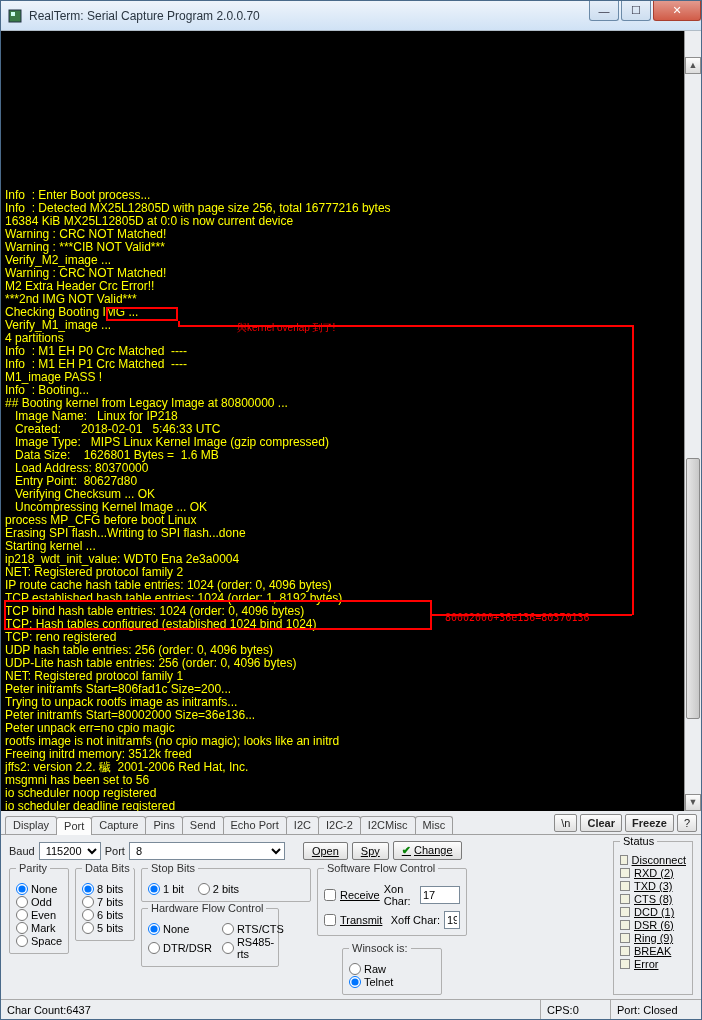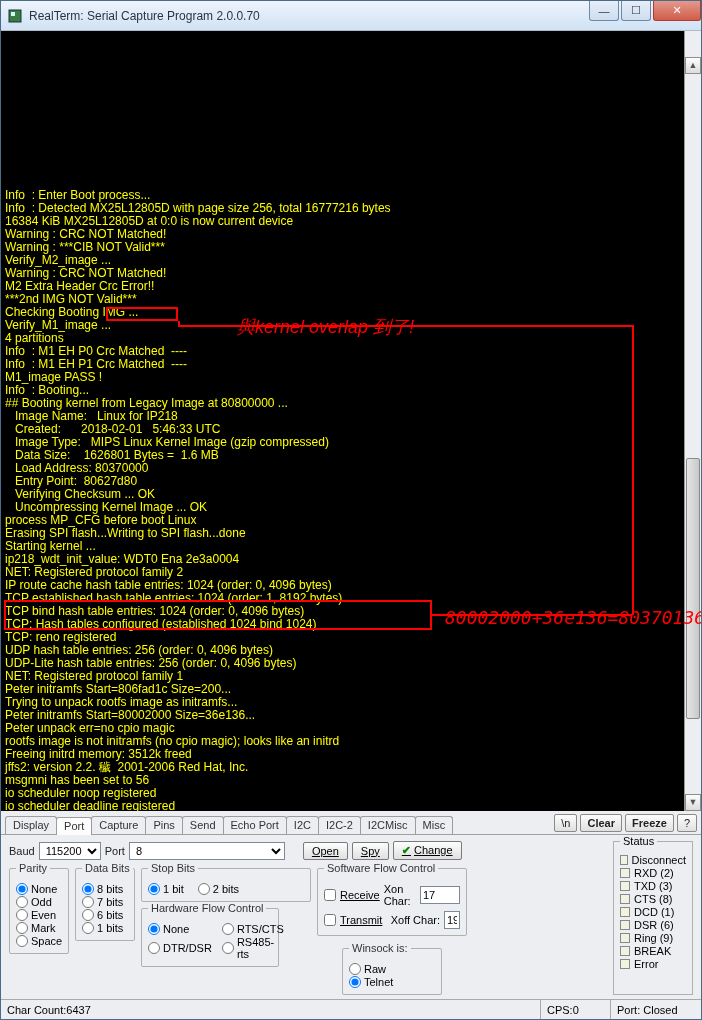--- a/index.html
+++ b/index.html
@@ -13,39 +13,39 @@
 .win-btn.min, .win-btn.max { border-radius: 0 0 3px 3px; margin-right:2px; }
 .win-btn.close { width: 48px; background: linear-gradient(to bottom,#e39a8e,#d15c48); color:#fff; border-color:#a83f30; border-radius:0 0 3px 3px; }
 .terminal { flex: 1; background: #000; color: #ffff00; font-family: "Terminal","Courier New",monospace; font-size: 12px; line-height: 13px; padding: 2px 4px; position: relative; white-space: pre; overflow: hidden; letter-spacing: 0px; }
 .terminal .line { display:block; }
 .scrollbar { position:absolute; right:0; top:0; bottom:0; width:17px; background:#eceef1; border-left:1px solid #999; }
 .scrollbar .arrow { height:17px; background:linear-gradient(to bottom,#fdfdfd,#dcdcdc); border:1px solid #8e8e8e; display:flex;align-items:center;justify-content:center;font-size:9px;color:#555; }
 .scrollbar .track { position:absolute; top:17px; bottom:17px; left:0; right:0; }
 .scrollbar .thumb { position:absolute; left:1px; right:1px; top:55%; height:35%; background:linear-gradient(to right,#e6e6e6,#c8c8c8); border:1px solid #8a8a8a; border-radius:2px; }
 .redbox { position:absolute; border:2px solid #ff0000; pointer-events:none; }
 .redline { position:absolute; background:#ff0000; pointer-events:none; }
-.redtext { position:absolute; color:#ff0000; font-family:"Microsoft JhengHei","Segoe UI",sans-serif; font-size:18px; pointer-events:none;font-style:italic; }
+.redtext { position:absolute; color:#ff0000; font-family:"Microsoft JhengHei","Segoe UI",sans-serif; font-size:10px; pointer-events:none; }
 .tabs-row { display:flex; align-items:flex-end; background:#eceef1; padding: 2px 4px 0 4px; height: 24px; border-bottom:1px solid #a0a0a0; }
 .tab { font-size:11px; padding:2px 7px 3px; border:1px solid #9c9c9c; border-bottom:none; background:#eceef1; margin-right:-1px; color:#333; border-radius:3px 3px 0 0; }
 .tab.active { background:#fdfdfd; z-index:2; position:relative; top:1px; }
 .right-tools { margin-left:auto; display:flex; align-items:center; gap:3px; padding-bottom:2px;}
 .tool-btn { font-size:11px; padding:2px 6px; border:1px solid #8a8a8a; background:linear-gradient(to bottom,#fdfdfd,#e0e0e0); border-radius:2px; color:#222;}
 .panel { flex:0 0 auto; background:#eceef1; padding:6px 8px 4px; display:flex; gap:8px; font-size:11px; position:relative; min-height:158px;}
 .col { display:flex; flex-direction:column; gap:4px; }
 .row { display:flex; align-items:center; gap:4px; }
 label.lbl { font-size:11px; color:#222; }
 select.combo, input.txt { font-size:11px; border:1px solid #7a8a99; background:#fff; padding:1px 2px; height:18px; }
 .groupbox { border:1px solid #b0b0b0; border-radius:2px; padding:14px 6px 6px; position:relative; font-size:11px; }
 .groupbox .legend { position:absolute; top:-7px; left:6px; background:#eceef1; padding:0 3px; font-size:11px; color:#333; }
 .radio-col { display:flex; flex-direction:column; gap:1px; }
 .radio-row { display:flex; align-items:center; gap:3px; font-size:11px; }
 input[type=radio],input[type=checkbox] { width:12px; height:12px; }
 .btn { font-size:11px; padding:2px 8px; border:1px solid #7a7a7a; background:linear-gradient(to bottom,#fdfdfd,#e0e0e0); border-radius:2px; text-decoration:underline; color:#000;}
 .checklabel { font-size:11px; text-decoration:underline;text-align:right; }
-.status-col { border:1px solid #b0b0b0; padding:12px 6px 4px; position:relative; width:80px; }
+.status-col { border:1px solid #b0b0b0; padding:12px 6px 4px; position:relative; width:80px;text-decoration:underline; }
 .status-col .legend { position:absolute; top:-7px; left:6px; background:#eceef1; padding:0 3px; font-size:11px; }
 .status-item { display:flex; align-items:center; gap:4px; font-size:11px; margin-bottom:1px;}
 .led { width:10px; height:10px; border:1px solid #888; background:#f2f2e0; }
 .statusbar { height:20px; border-top:1px solid #aaa; display:flex; font-size:11px; background:#eceef1; }
 .status-cell { border-right:1px solid #aaa; padding:2px 6px; display:flex; align-items:center; }
 .status-cell:first-child { flex:1; }
 .green-check { color:#0a850a; font-weight:bold; margin-right:3px;}
 </style>
 </head>
 <body>
@@ -155,21 +155,21 @@
               <div class="radio-row">
                 <input type="radio" name="databits" style="">
                 <span>7 bits</span>
               </div>
               <div class="radio-row">
                 <input type="radio" name="databits" style="">
                 <span>6 bits</span>
               </div>
               <div class="radio-row">
                 <input type="radio" name="databits" style="">
-                <span>1 bits</span>
+                <span>5 bits</span>
               </div>
             </div>
         </div>
 
         <div class="col" style="gap:6px;">
           <div class="groupbox" style="width:170px;">
             <div class="legend">Stop Bits</div>
             <div class="row" id="stopbits-opts" style="gap:14px;">
                 <div class="radio-row">
                   <input type="radio" name="stopbits" checked="" style="">

